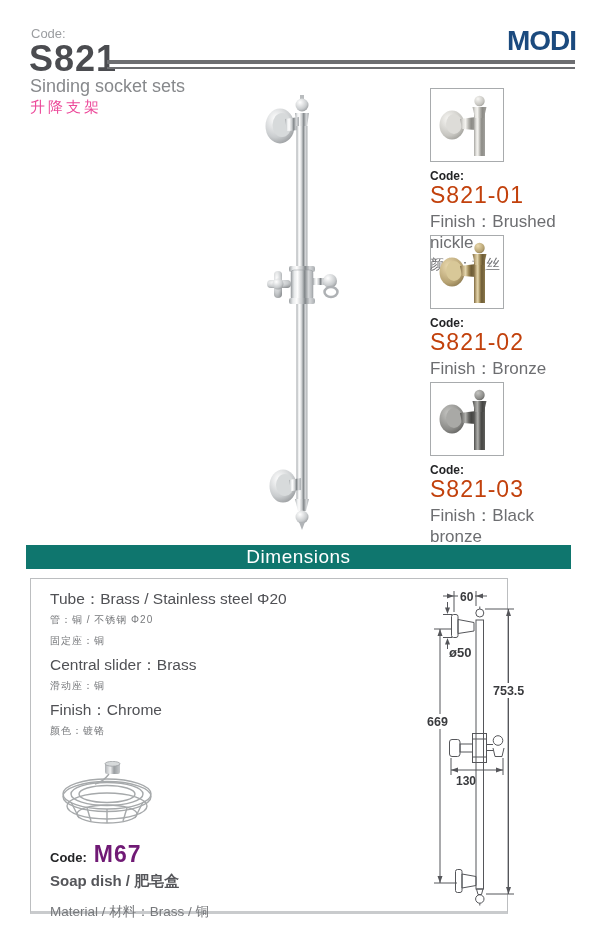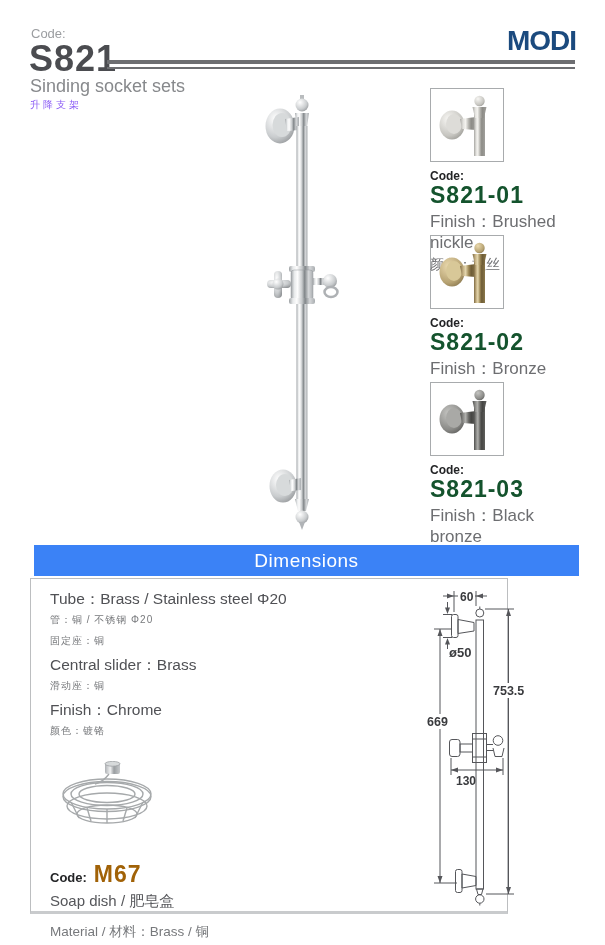--- a/index.html
+++ b/index.html
@@ -6,52 +6,52 @@
   body { background:#fff; font-family:"Liberation Sans", sans-serif; }
   .page { position:relative; width:605px; height:945px; background:#fff; overflow:hidden; }
 
   
   .code-label { position:absolute; left:31px; top:26px; font-size:13px; color:#9b9da0; }
   .code-big { position:absolute; left:29px; top:38px; font-size:36px; font-weight:bold; color:#4b4c50; letter-spacing:1px; }
   .rule-thick { position:absolute; left:107px; top:60px; width:468px; height:4px; background:#6d6e71; }
   .rule-thin  { position:absolute; left:107px; top:67px; width:468px; height:2px; background:#6d6e71; }
   .brand { position:absolute; right:29px; top:25px; font-size:28px; font-weight:800; color:#1b4a7e; letter-spacing:-1px; }
   .title-en { position:absolute; left:30px; top:76px; font-size:18px; color:#87898c; }
-  .title-zh { position:absolute; left:30px; top:98px; font-size:10px; color:#8b5cf6; letter-spacing:3px; }
+  .title-zh { position:absolute; left:30px; top:98px; font-size:15px; color:#ec4899; letter-spacing:3px; }
 
   
   .main-photo { position:absolute; left:233px; top:92px; }
 
   
   .variants { position:absolute; left:430px; top:88px; width:160px; }
   .variant-card { height:147px; }
   .thumb { width:74px; height:74px; border:1px solid #a8abad; background:#fff;
            display:flex; align-items:center; justify-content:center; }
   .v-code-label { margin-top:7px; font-size:12px; font-weight:bold; color:#232426; }
-  .v-code { font-size:23px; font-weight:bold; color:#14532d; letter-spacing:1px; line-height:1.05; }
+  .v-code { font-size:23px; font-weight:normal; color:#c2410c; letter-spacing:1px; line-height:1.05; }
   .v-finish { margin-top:3px; font-size:17px; color:#6d6e71; }
   .v-color { margin-top:3px; font-size:14px; color:#6d6e71; }
 
   
-  .dim-banner { position:absolute; left:34px; top:545px; width:545px; height:31px;
-                background:#3b82f6; color:#fff; font-size:19px; letter-spacing:0.5px;
+  .dim-banner { position:absolute; left:26px; top:545px; width:545px; height:24px;
+                background:#0f766e; color:#fff; font-size:19px; letter-spacing:0.5px;
                 display:flex; align-items:center; justify-content:center; }
   .dim-box { position:absolute; left:30px; top:578px; width:478px; height:336px;
              border:1px solid #bcbec0; border-bottom:3px solid #c9cbcd; background:#fff; }
 
   .specs { position:absolute; left:19px; top:10px; }
   .spec-en { font-size:15.5px; color:#505155; margin-bottom:3px; }
   .spec-zh { font-size:10px; color:#77797c; margin-bottom:7px; letter-spacing:1px; }
 
   .soap-photo { position:absolute; left:26px; top:182px; }
   .accessory { position:absolute; left:19px; top:262px; }
   .acc-code-row { display:flex; align-items:baseline; gap:7px; }
   .acc-code-label { font-size:13px; font-weight:bold; color:#232426; }
-  .acc-code { font-size:23px; font-weight:bold; color:#a16207; letter-spacing:1px;margin-top:20px; }
-  .acc-name { margin-top:4px; font-size:15px; font-weight:normal; color:#55565a; }
+  .acc-code { font-size:23px; font-weight:bold; color:#701a75; letter-spacing:1px; }
+  .acc-name { margin-top:4px; font-size:15px; font-weight:bold; color:#55565a; }
   .acc-material { margin-top:12px; font-size:13.5px; color:#77797c; }
 
   .drawing { position:absolute; left:385px; top:7px; }
   .drawing text { stroke:none; fill:#3a3b3e; font-weight:bold; font-family:"Liberation Sans",sans-serif; }
 </style>
 </head>
 <body>
 
 <div class="page">
 

